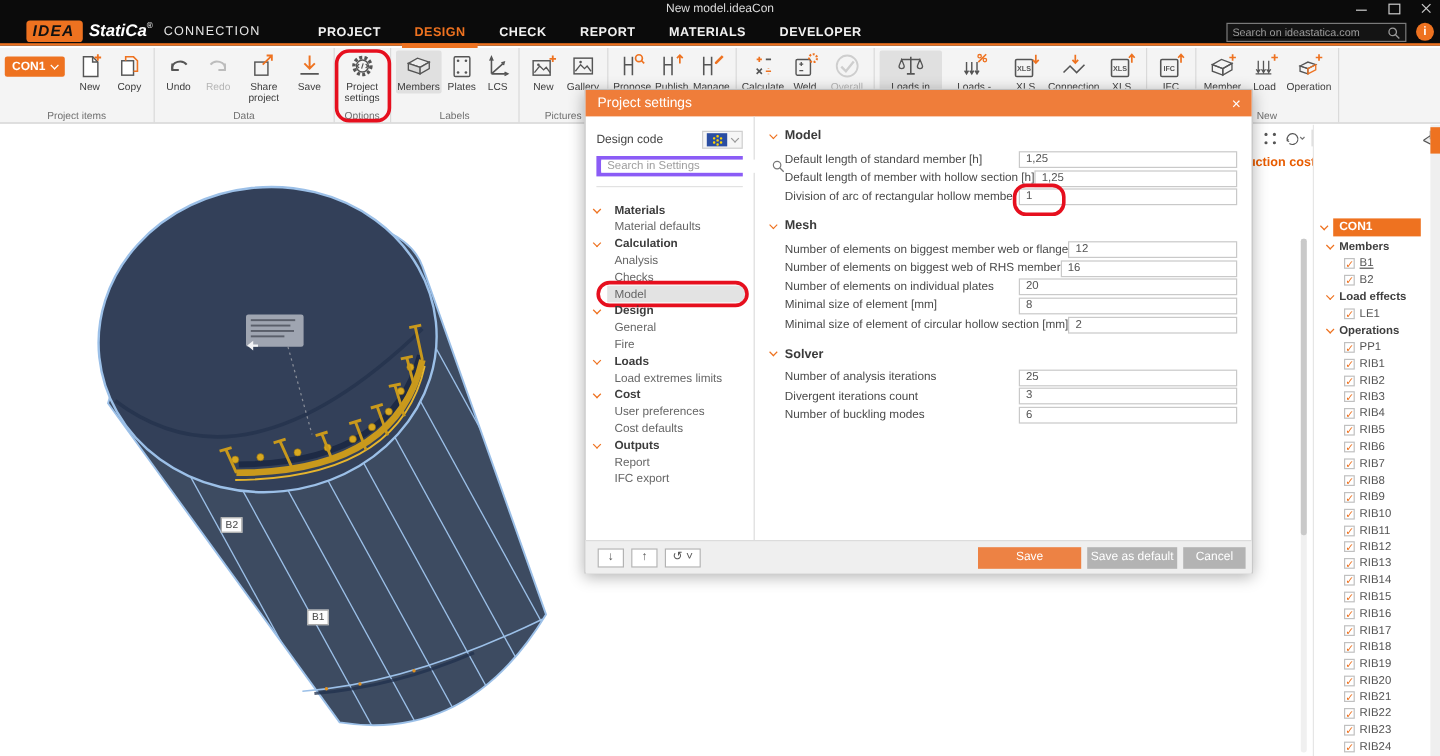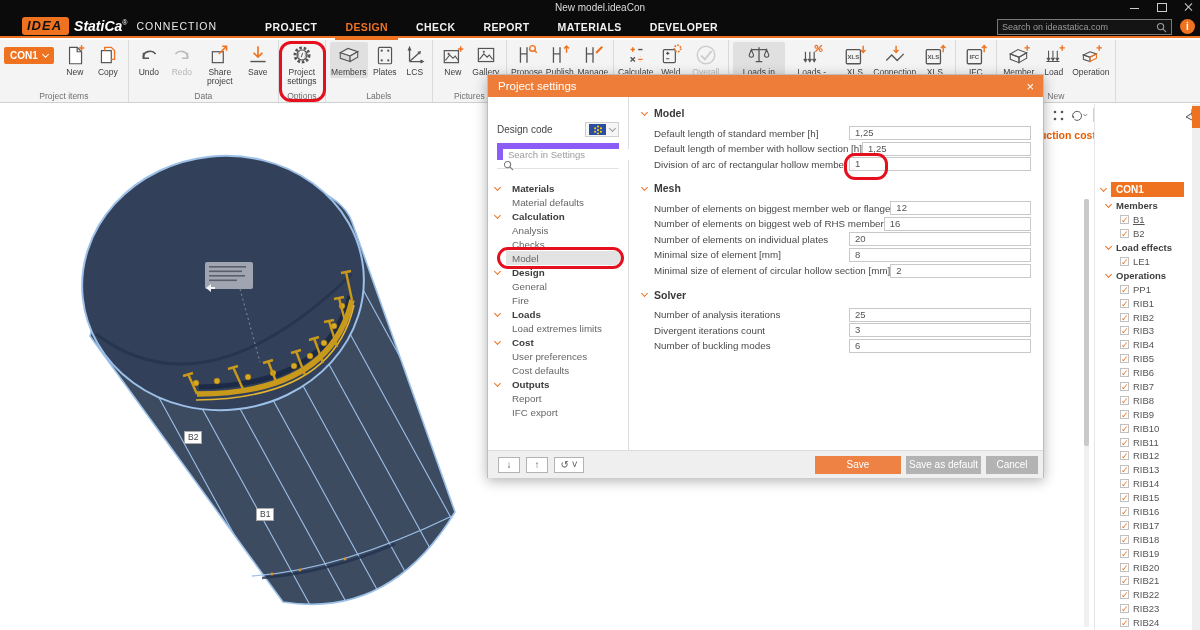--- a/index.html
+++ b/index.html
@@ -21,21 +21,21 @@
   .logo-idea { background:#ee7220; color:#111; font-weight:bold; font-style:italic; font-size:13px; padding:1px 7px 2px 5px; border-radius:3px; letter-spacing:1px; }
   .logo-statica { color:#fff; font-weight:bold; font-style:italic; font-size:14px; }
   .logo-reg { color:#fff; font-size:7px; vertical-align:super; }
   .logo-product { color:#e8e8e8; font-size:10.5px; letter-spacing:1px; margin-left:4px; }
 
   .menu { position:absolute; left:255px; top:16px; height:22px; display:flex; gap:8px; }
   .menu-item { color:#f2f2f2; font-size:10.5px; font-weight:bold; padding:5px 10px 0 10px; letter-spacing:.4px; cursor:pointer; position:relative; }
   .menu-item.active { color:#ee7220; }
   .menu-item.active::after { content:""; position:absolute; left:0; right:0; bottom:-2px; height:4px; background:#ee7220; }
 
-  .hdr-search-wrap { position:absolute; right:28px; top:19px; width:175px; height:16px; border:1px solid #7a7a7a; background:#141414; display:flex; align-items:center; }
+  .hdr-search-wrap { position:absolute; right:28px; top:19px; width:150px; height:16px; border:1px solid #7a7a7a; background:#141414; display:flex; align-items:center;text-decoration:underline; }
   .hdr-search { flex:1; background:transparent; border:none; outline:none; color:#aaa; font-size:9px; padding:0 4px; font-family:"Liberation Sans",sans-serif;}
   .hdr-search::placeholder { color:#9a9a9a; }
   .info-dot { position:absolute; right:5px; top:19px; width:15px; height:15px; border-radius:50%; background:#ee7220; color:#fff; font-size:10px; font-weight:bold; text-align:center; line-height:15px; cursor:pointer; }
 
   
   .ribbon { position:absolute; left:0; top:40px; width:1200px; height:63px; background:#f4f4f4; border-bottom:1px solid #d0d0d0; display:flex; }
   .rgroup { position:relative; border-right:1px solid #dadada; padding:2px 4px 12px 4px; display:flex; align-items:flex-start; }
   .rbtns { display:flex; gap:1px; }
   .rgl { position:absolute; left:0; right:0; bottom:1px; text-align:center; font-size:8.5px; color:#6f6f6f; white-space:nowrap; }
   .rbtn { display:flex; flex-direction:column; align-items:center; width:32px; padding:1px 1px; cursor:pointer; border-radius:2px; }
@@ -86,29 +86,29 @@
 
   
   .mtag { position:absolute; background:#fdfdfd; border:1px solid #a8a8a8; font-size:8.5px; color:#444; padding:0 3px; line-height:11px; }
 
   
   .dialog { position:absolute; left:487px; top:74px; width:557px; height:404px; background:#fff; border:1px solid #bdbdbd; box-shadow:0 3px 12px rgba(0,0,0,.3); }
   .dlg-title { height:22px; background:#ef7d3a; display:flex; align-items:center; }
   .dlg-title-text { color:#fff; font-size:11.5px; margin-left:10px; flex:1; }
   .dlg-close { color:#fff; font-size:13px; margin-right:9px; cursor:pointer; line-height:1; }
   .dlg-body { position:relative; height:353px; display:flex; }
-  .dlg-nav { width:141px; border-right:1px solid #dcdcdc; padding-top:25px; }
+  .dlg-nav { width:141px; border-right:1px solid #dcdcdc; padding-top:12px; }
   .dc-row { display:flex; align-items:center; margin:0 9px 6px 9px; }
   .dc-label { font-size:10px; color:#444; flex:1; }
   .dc-flagbox { display:flex; align-items:center; border:1px solid #cfcfcf; background:#f6f6f6; padding:1px 3px; cursor:pointer; gap:4px; }
   .flag { position:relative; width:17px; height:11px; background:#2b4ea2; }
   .flag::after { content:""; position:absolute; left:8px; top:5px; width:1.6px; height:1.6px; border-radius:50%; background:#ffd500;
     box-shadow:0 -3.4px #ffd500, 2.9px -1.7px #ffd500, 2.9px 1.7px #ffd500, 0 3.4px #ffd500, -2.9px 1.7px #ffd500, -2.9px -1.7px #ffd500; }
   .chev-g { width:5px; height:5px; border-right:1.4px solid #999; border-bottom:1.4px solid #999; transform:rotate(45deg); margin-top:-2px; }
-  .dlg-search { display:flex; align-items:flex-start; border:6px solid #8b5cf6; height:17px; margin:0 9px;flex-direction:column; }
+  .dlg-search { display:flex; align-items:center; border:4px solid #8b5cf6; height:17px; margin:0 9px; }
   .dlg-search input { flex:1; border:none; outline:none; font-size:9.5px; color:#555; padding:0 5px; font-family:"Liberation Sans",sans-serif; }
   .dlg-search input::placeholder { color:#9d9d9d; }
   .dlg-search svg { margin-right:4px; flex:none; }
   .dnav-list { margin-top:12px; }
   .dnav-item { position:relative; height:14px; margin-left:18px; margin-right:6px; padding-left:6px; display:flex; align-items:center; cursor:pointer; }
   .dnav-item .chev { position:absolute; left:-11px; }
   .dnav-label { font-size:9.8px; color:#666; white-space:nowrap; }
   .dnav-item.t-group .dnav-label { font-weight:bold; color:#3d3d3d; }
   .dnav-item.selected { background:#e3e3e3; }
   .dnav-item.annotated::after { content:""; position:absolute; left:-9px; right:-2px; top:-4px; bottom:-4px; border:3.5px solid #e60f1e; border-radius:12px; pointer-events:none; }

